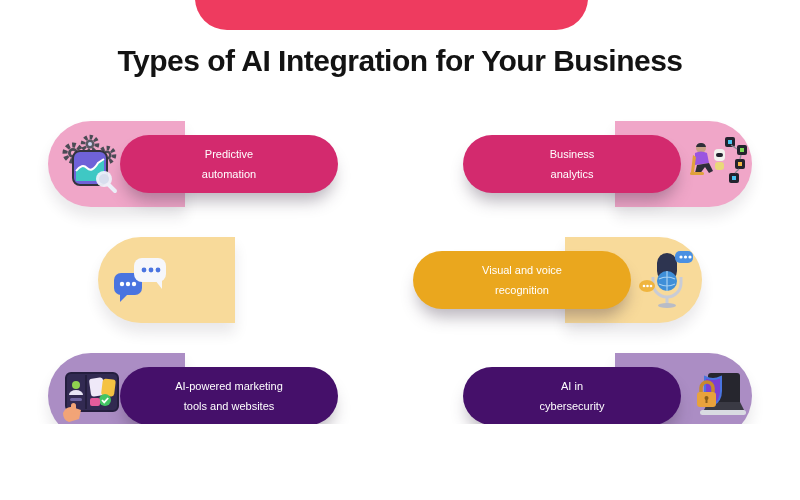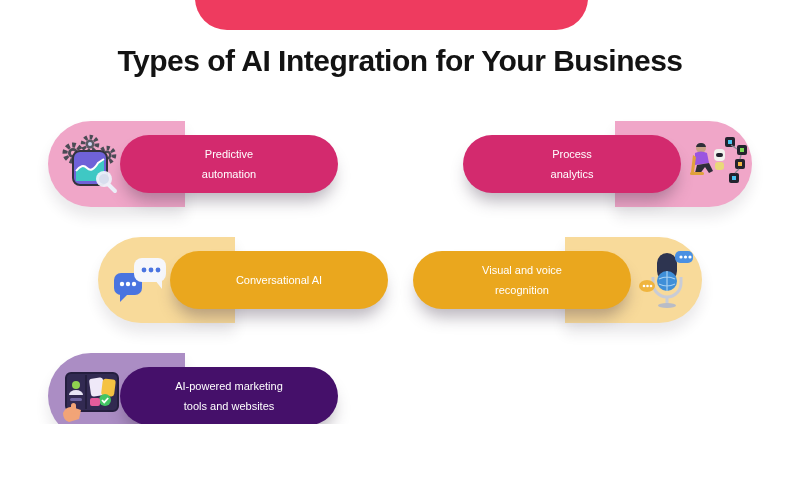--- a/index.html
+++ b/index.html
@@ -88,43 +88,39 @@
       <rect x="31" y="20" width="7" height="4" rx="2" fill="#23232e"></rect>
       <rect x="30" y="29" width="9" height="8" rx="3" fill="#e9d97a"></rect>
       <circle cx="16" cy="15" r="5" fill="#caa286"></circle>
       <path d="M16 10 a5 5 0 0 1 5 4 l-10 0 a5 5 0 0 1 5 -4" fill="#2e2e38"></path>
       <path d="M10 20 q6 -3 12 0 l2 10 -14 2 z" fill="#9b55e0"></path>
       <path d="M12 32 l12 -2 4 8 -4 2 -4 -6 -6 8 -4 -2 z" fill="#2e2e38"></path>
       <path d="M8 22 l-2 17 3 0 2 -15 z" fill="#e0a23c"></path>
       <rect x="5" y="39" width="14" height="3" rx="1.5" fill="#e0a23c"></rect>
     </svg>
     <div class="pill">
-      <span>Process</span>
+      <span>Business</span>
       <span>analytics</span>
     </div>
   </div>
 
   <div class="item left i3" style="--pill: #EAA71E; --bg: #F8DA9A;">
     <div class="outer"></div>
     <svg class="icon" viewBox="0 0 62 62">
       <rect x="4" y="24" width="28" height="22" rx="7" fill="#4a74e0"></rect>
       <path d="M10 44 l0 9 9 -9 z" fill="#4a74e0"></path>
       <circle cx="12" cy="35" r="2.2" fill="#ffffff"></circle>
         <circle cx="18" cy="35" r="2.2" fill="#ffffff"></circle>
         <circle cx="24" cy="35" r="2.2" fill="#ffffff"></circle>
       <rect x="24" y="9" width="32" height="24" rx="8" fill="#f6f7fb"></rect>
       <path d="M45 31 l7 9 0 -11 z" fill="#f6f7fb"></path>
       <circle cx="34" cy="21" r="2.4" fill="#4a74e0"></circle>
         <circle cx="41" cy="21" r="2.4" fill="#4a74e0"></circle>
         <circle cx="48" cy="21" r="2.4" fill="#4a74e0"></circle>
     </svg>
-    <div class="pill">
-      <span>Conversational AI</span>
-      <span></span>
-    </div>
   </div>
 
   <div class="item right i4" style="--pill: #EAA71E; --bg: #F8DA9A;">
     <div class="outer"></div>
     <svg class="icon" viewBox="0 0 62 62">
       <rect x="22" y="4" width="20" height="28" rx="10" fill="#2d3450"></rect>
       <circle cx="32" cy="32" r="10" fill="#3f8fd8"></circle>
       <path d="M24 30 q8 -4 16 0 M24 35 q8 4 16 0 M32 22 l0 20" stroke="#bfe0f7" stroke-width="1.2" fill="none" opacity="0.8"></path>
       <path d="M18 28 v6 a14 14 0 0 0 28 0 v-6" stroke="#c9ccd6" stroke-width="3" fill="none"></path>
       <line x1="32" y1="48" x2="32" y2="55" stroke="#c9ccd6" stroke-width="3"></line>
@@ -159,14 +155,31 @@
       <rect x="30" y="33" width="10" height="8" rx="2" fill="#e45c9c"></rect>
       <path d="M3 48 q3 -7 9 -6 l9 3 -2 9 -10 3 q-6 -2 -6 -9" fill="#f2a477"></path>
       <rect x="11" y="38" width="5" height="11" rx="2.5" fill="#f2a477"></rect>
     </svg>
     <div class="pill">
       <span>AI-powered marketing</span>
       <span>tools and websites</span>
     </div>
   </div>
 
+  <div class="item right i6" style="--pill: #45106A; --bg: #AB8DC4;">
+    <div class="outer"></div>
+    <svg class="icon" viewBox="0 0 62 62">
+      <path d="M26 8 h26 a3 3 0 0 1 3 3 v26 h-32 v-26 a3 3 0 0 1 3 -3" fill="#26262e"></path>
+      <path d="M23 37 h32 l4 8 h-40 z" fill="#3a3a44"></path>
+      <rect x="15" y="45" width="46" height="5" rx="2.5" fill="#d9dbe2"></rect>
+      <path d="M20 12 q8 4 16 0 v14 q0 10 -8 14 q-8 -4 -8 -14 z" fill="#7b3fd4" stroke="#4a74e0" stroke-width="2"></path>
+      <path d="M16 27 v-4 a6 6 0 0 1 12 0 v4" stroke="#c78a2e" stroke-width="3.5" fill="none"></path>
+      <rect x="12" y="27" width="19" height="15" rx="3" fill="#e8a23c"></rect>
+      <circle cx="21.5" cy="33" r="2" fill="#8a5e1a"></circle>
+        <rect x="20.5" y="34" width="2" height="4" fill="#8a5e1a"></rect>
+    </svg>
+    <div class="pill">
+      <span>AI in</span>
+      <span>cybersecurity</span>
+    </div>
+  </div>
 
 </div>
 
 </body></html>

